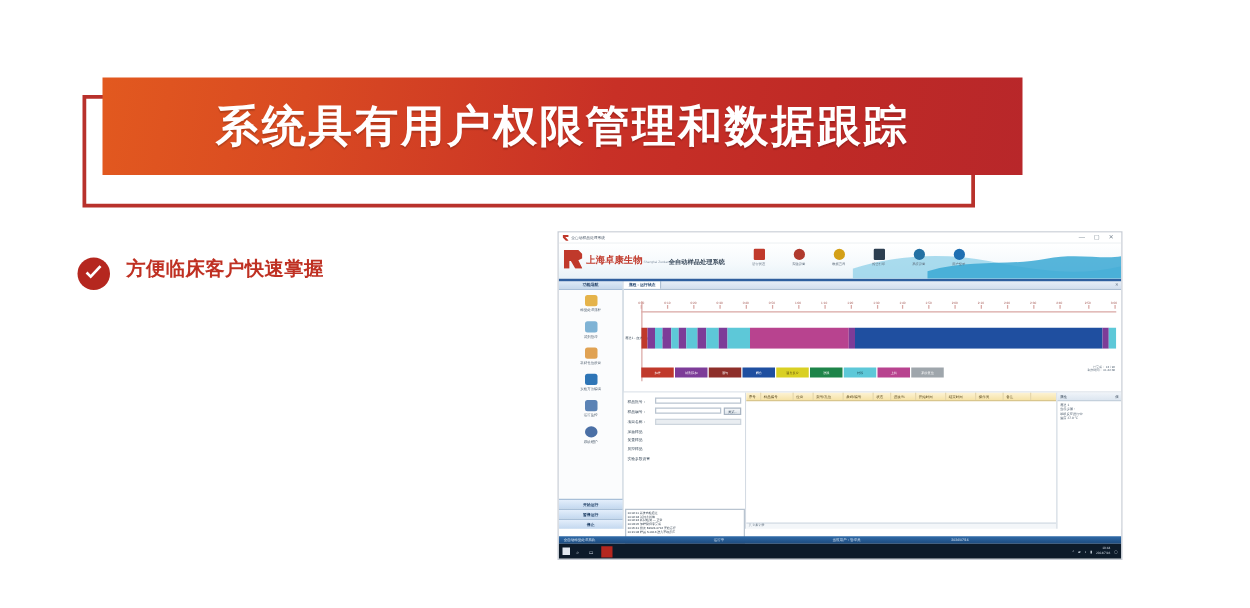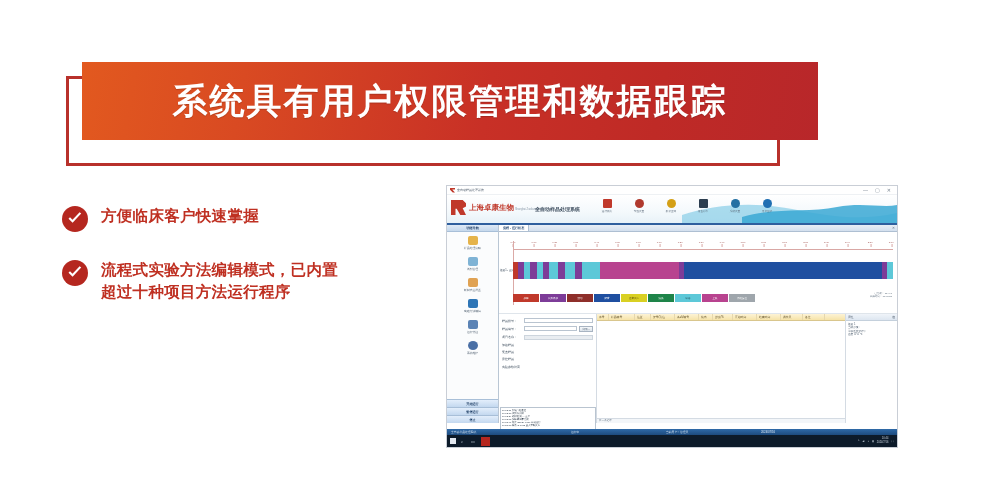--- a/index.html
+++ b/index.html
@@ -319,31 +319,20 @@
     <span class="bullet-icon">
       <svg width="16" height="14" viewBox="0 0 16 14">
           <path d="M1.5 6.8 L5.6 10.8 L14.2 1.6 L12.6 0.2 L5.5 7.7 L3 5.2 Z" fill="#ffffff"></path>
         </svg>
     </span>
     <span class="bullet-text">
       <span>方便临床客户快速掌握</span>
     </span>
   </div>
 
-  <div class="bullet-row">
-    <span class="bullet-icon">
-      <svg width="16" height="14" viewBox="0 0 16 14">
-          <path d="M1.5 6.8 L5.6 10.8 L14.2 1.6 L12.6 0.2 L5.5 7.7 L3 5.2 Z" fill="#ffffff"></path>
-        </svg>
-    </span>
-    <span class="bullet-text">
-      <span>流程式实验方法编辑模式，已内置</span><br>
-      <span>超过十种项目方法运行程序</span>
-    </span>
-  </div>
 
 
 </div>
 
 <div class="shot">
 
   <div class="shot-titlebar">
     <span class="tb-logo"></span>
     <span class="tb-caption">全自动样品处理系统</span>
     <span class="tb-btns">

